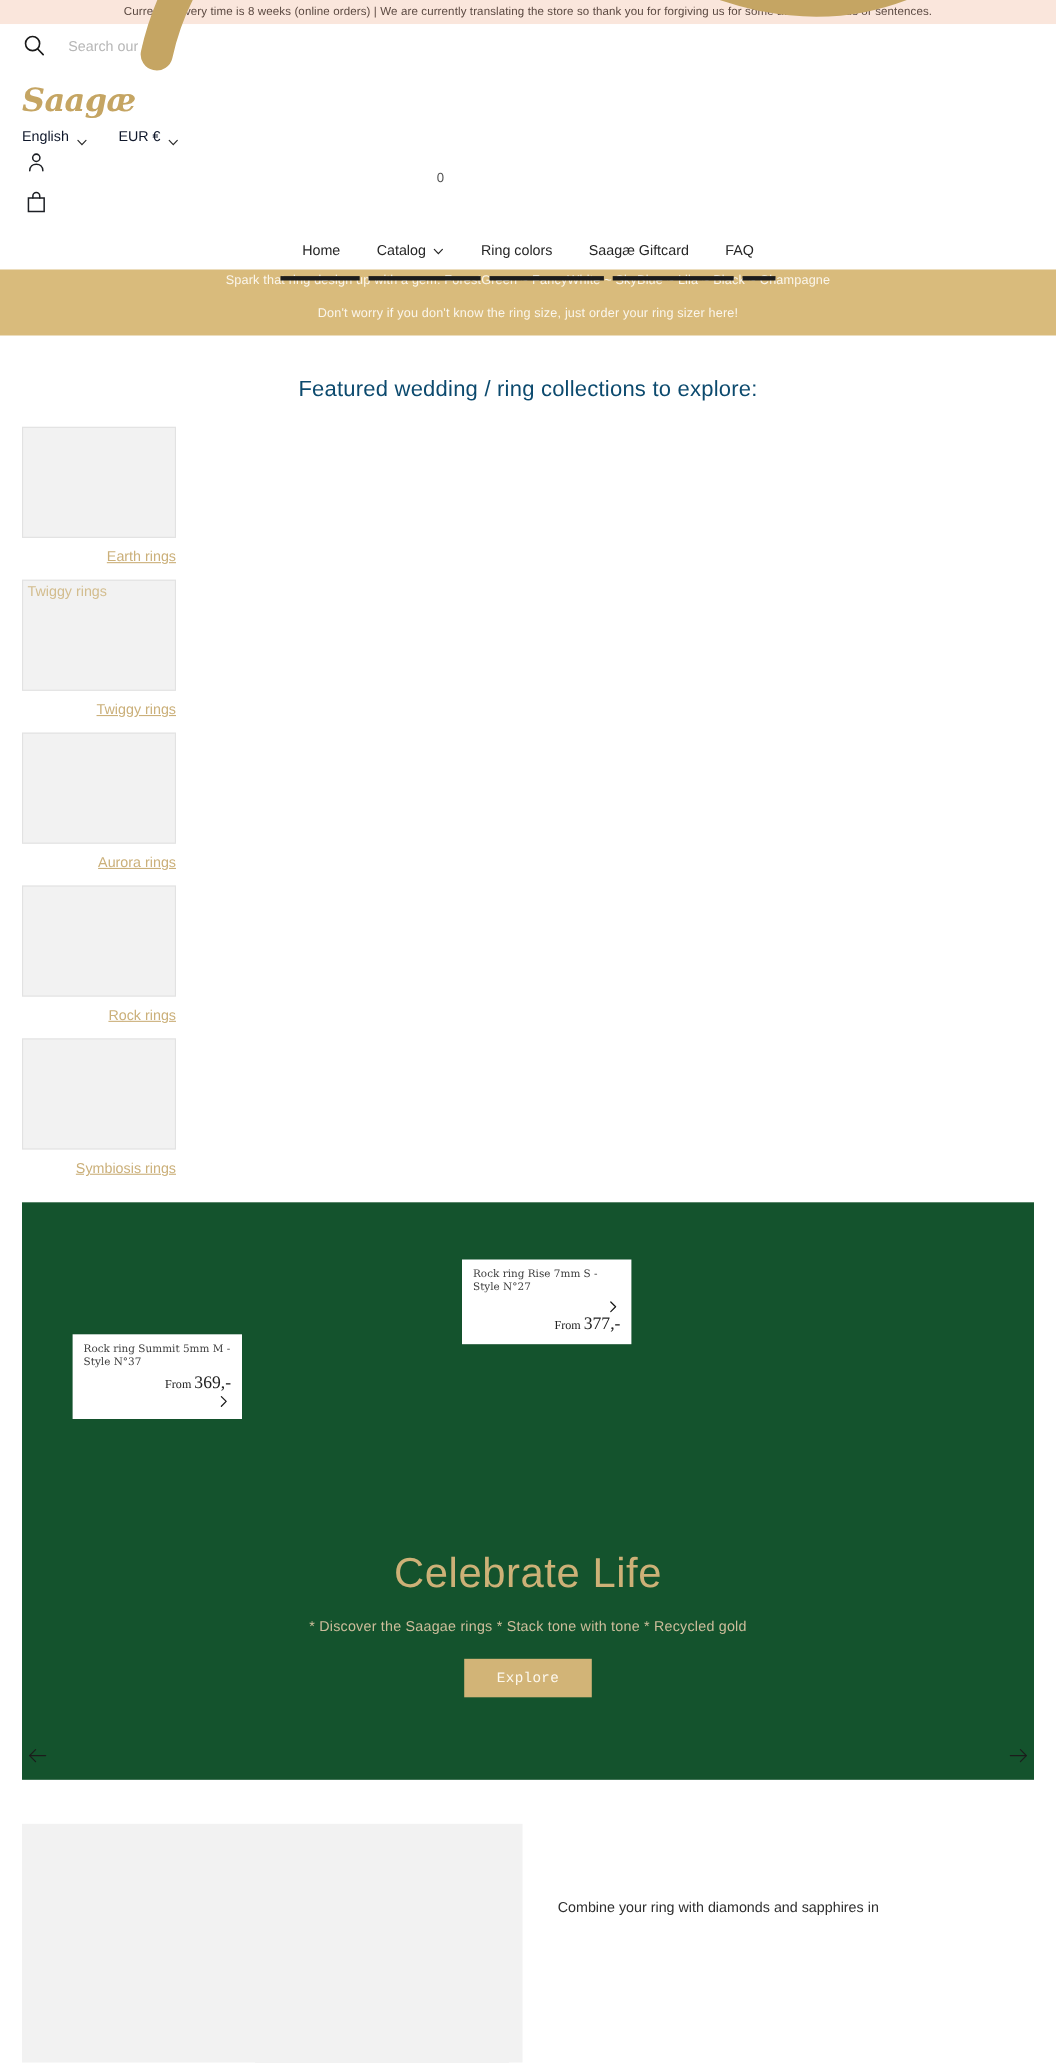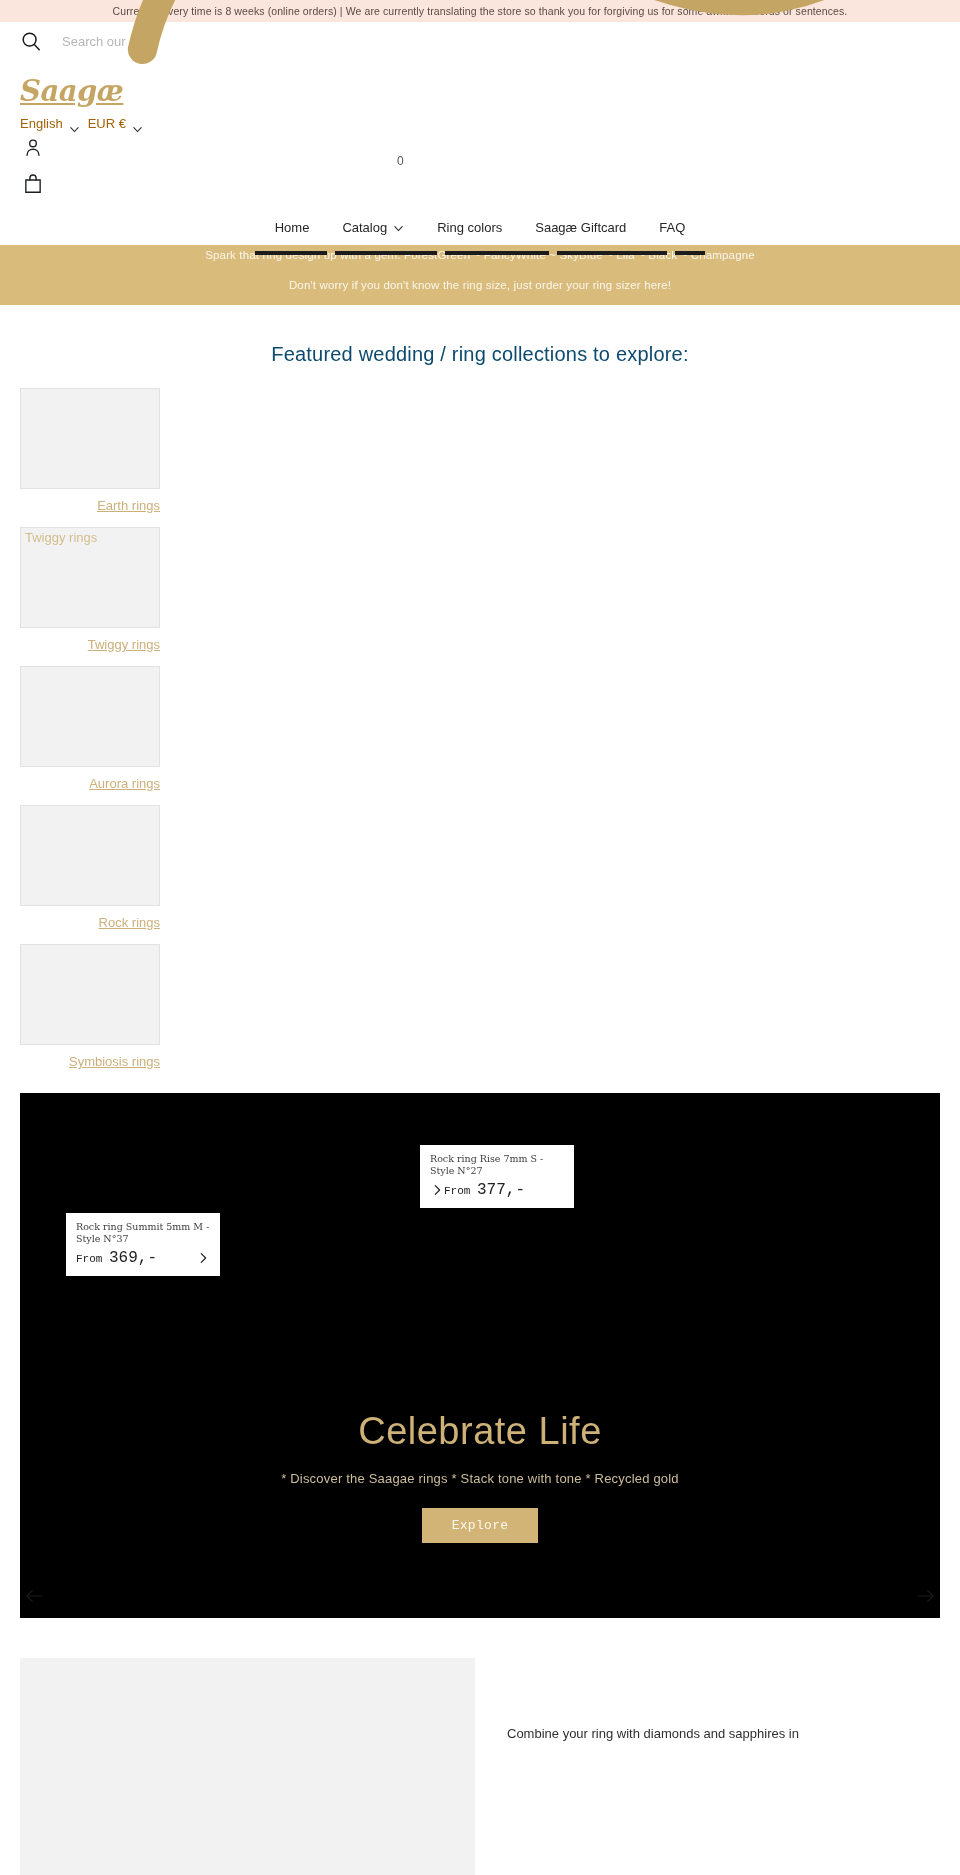--- a/index.html
+++ b/index.html
@@ -57,31 +57,30 @@
   .logo {
     font-family: "DejaVu Serif", serif;
     font-size: 29px;
     font-weight: 700;
     font-style: italic;
     color: #c5a563;
     letter-spacing: -0.5px;
     line-height: 1;
     position: relative;
     transform: translateY(-2px);
-    text-decoration: underline;
   }
 
   
   .locale-row {
     display: flex;
     align-items: flex-start;
-    gap: 8px;
+    gap: 28px;
     padding: 8px 0 0 20px;
     font-size: 13px;
-    color: #a16207;
+    color: #0f172a;
   }
   .locale-sel { display: flex; align-items: flex-end; gap: 6px; cursor: pointer; }
   .chev { width: 11px; height: 11px; display: inline-block; transform: translateY(4px); }
 
   
   .icon-col { padding: 6px 0 0 22px; }
   .icon-btn { display: block; width: 22px; height: 22px; margin-bottom: 14px; cursor: pointer; }
 
   
   .cart-count {
@@ -163,42 +162,43 @@
     margin-top: 9px;
     cursor: pointer;
   }
 
   
   .hero {
     position: relative;
     margin: 24px 20px 0;
     width: 920px;
     height: 525px;
-    background: #000000;
+    background: #14532d;
   }
   .hotspot-card {
     position: absolute;
     background: #fff;
     padding: 8px 10px 9px 10px;
     display: flex;
     flex-direction: column;
     box-shadow: 0 0 0 1px rgba(0,0,0,0.02);
     cursor: pointer;
   }
   .hotspot-title {
     font-size: 9.5px;
     color: #3d3d3d;
     line-height: 1.3;
     margin-bottom: 3px;
     font-family: "DejaVu Serif", serif;
   }
   .hotspot-priceline {
     display: flex;
-    align-items: center;
-    font-family: Liberation Mono, monospace;
+    align-items: flex-end;
+    font-family: Liberation Serif, serif;
+    flex-direction: column;
   }
   .hotspot-price { font-size: 11px; color: #222; }
   .hotspot-price b { font-size: 16px; font-weight: 400; }
   .arrow-glyph { width: 14px; height: 14px; flex: 0 0 14px; }
 
   .hot-a { left: 66px; top: 1213px; width: 154px; }
   .hot-b { left: 420px; top: 1145px; width: 154px; }
 
   .hero-copy { position: absolute; left: 0; top: 318px; width: 920px; text-align: center; }
   .hero-title {

